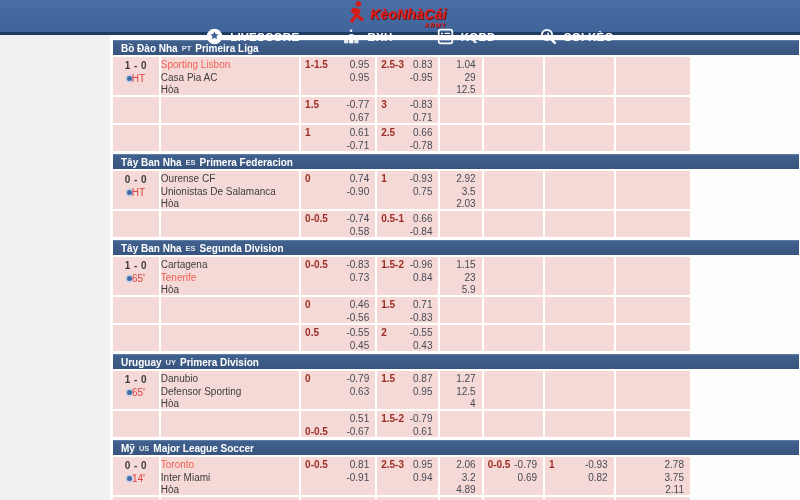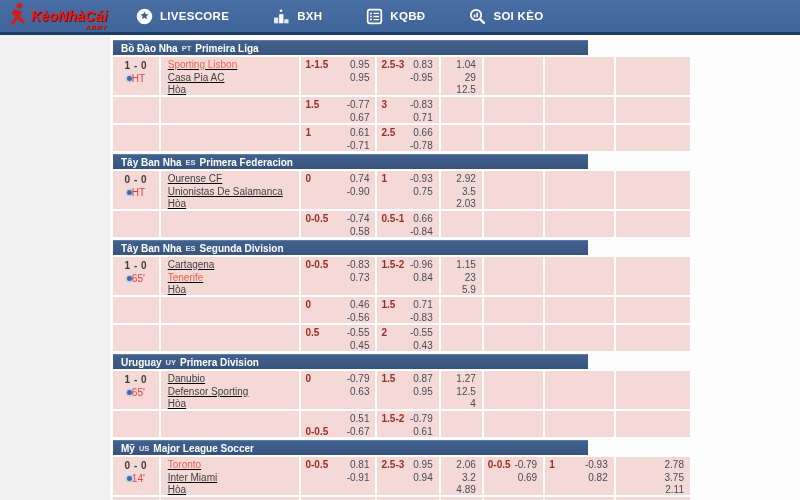--- a/index.html
+++ b/index.html
@@ -1,46 +1,46 @@
 <!DOCTYPE html>
 <html style="--row-pink: #f5d9d6; --team-hl: #ee6156; --odds-label: #9c2d24; --odds-value: #464b57; --live-red: #e2413c; --live-dot: #4069a7;"><head>
 <meta charset="utf-8">
 <style>
   html,body{margin:0;padding:0;}
   .screen{width:800px;height:500px;position:relative;overflow:hidden;background:#fdfdfd;
     font-family:"Liberation Sans",sans-serif;-webkit-font-smoothing:antialiased;}
   .left-strip{position:absolute;left:0;top:35px;width:110px;height:465px;background:#f2f1f1;}
   
   .navbar{height:35px;background:linear-gradient(#4a6da3,#40659b);border-bottom:3px solid #1d3b63;
-    box-sizing:border-box;display:flex;align-items:center;padding-left:6px;position:relative;z-index:2;}
+    box-sizing:border-box;display:flex;align-items:center;padding-left:6px;position:relative;z-index:2;flex-direction:column;}
   .logo{display:flex;align-items:flex-end;gap:1px;width:116px;cursor:pointer;}
   .logo-txt{display:flex;flex-direction:column;align-items:flex-end;line-height:1;}
   .logo-title{color:#e31f1d;font-weight:bold;font-style:italic;font-size:14px;letter-spacing:.2px;
     text-shadow:1px 1px 0 #6d0d0d;white-space:nowrap;}
   .logo-sub{color:#e31f1d;font-weight:bold;font-style:italic;font-size:6px;letter-spacing:1px;
     text-shadow:.5px .5px 0 #6d0d0d;margin-top:1px;}
   .nav-items{display:flex;align-items:center;gap:44px;margin-left:14px;}
   .nav-item{display:flex;align-items:center;gap:7px;color:#fff;font-weight:bold;font-size:11.5px;
     letter-spacing:.3px;cursor:pointer;white-space:nowrap;}
   .nico{width:17px;height:17px;display:inline-flex;}
   .nico svg{width:100%;height:100%;}
   
   .content{position:relative;z-index:1;padding:4px 0 0 113px;}
   .section{margin-top:1px;}
-  .sec-header{width:475px;height:15px;background:linear-gradient(#41618e,#37547d);border-top:1px solid #5f7ca6;
+  .sec-header{width:686px;height:15px;background:linear-gradient(#41618e,#37547d);border-top:1px solid #5f7ca6;
     color:#fff;display:flex;align-items:center;gap:4px;padding:0 0 0 8px;box-sizing:border-box;
     font-size:10px;font-weight:bold;margin-bottom:2px;cursor:pointer;white-space:nowrap;}
   .sh-code{font-size:7.5px;opacity:.85;padding-top:1px;}
   .row{display:flex;width:577px;background:var(--row-pink,#f5d9d6);border-bottom:2px solid #fff;box-sizing:border-box;}
   .row.main{height:40px;}
   .row.sub{height:28px;}
   .cell{box-sizing:border-box;border-right:2px solid #fff;padding-top:2px;overflow:hidden;}
   .row .cell:last-child{border-right:0;margin-left:35px;}
   .c-score{width:52px;text-align:center;}
-  .c-teams{width:153px;padding-left:7px;text-decoration:underline;}
+  .c-teams{width:153px;}
   .c-hdp1{width:82px;} .c-ou1{width:68px;} .c-x12a{width:46px;}
   .c-hdp2{width:66px;} .c-ou2{width:76px;} .c-x12b{width:42px;}
   .oc{padding:2px 6px 0 4px;}
   .score-line{font-size:10px;font-weight:bold;color:#3b3b3b;line-height:13px;letter-spacing:.5px;}
   .time-line{display:flex;align-items:center;justify-content:center;gap:0;line-height:13px;}
   .live-dot{width:5px;height:5px;border-radius:50%;background:var(--live-dot,#4069a7);
     box-shadow:0 0 0 1.5px #c3cfe2;display:inline-block;}
   .time-text{color:var(--live-red,#e2413c);font-size:10px;}
   .team{font-size:10px;color:#3d3d3d;line-height:12.5px;white-space:nowrap;cursor:pointer;}
   .team.hl{color:var(--team-hl,#ee6156);}

